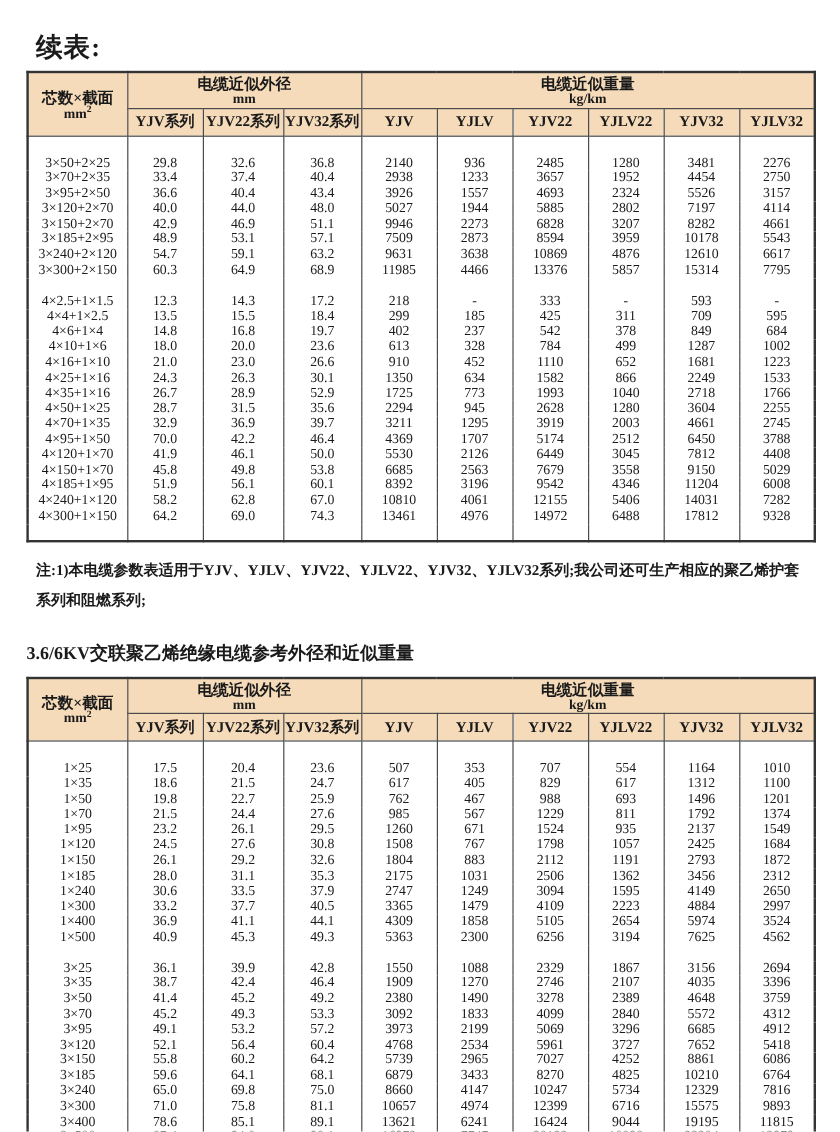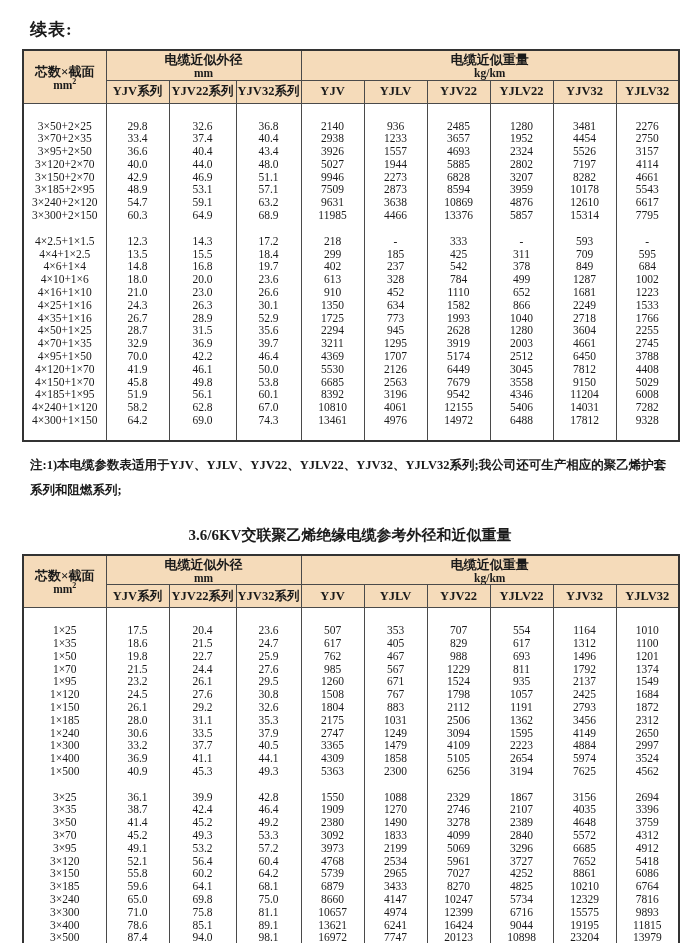--- a/index.html
+++ b/index.html
@@ -13,23 +13,23 @@
     width: 700px; height: 943px;
     background: #ffffff;
     font-family: "Liberation Serif", "DejaVu Serif", serif;
     color: #1a1a1a;
     overflow: hidden;
   }
   .page { padding: 12px 22px 0 22px; }
 
   .continued-label {
     font-weight: bold;
-    font-size: 17px;
+    font-size: 22px;
     line-height: 20px;
-    margin: 8px 0 9px 8px;
+    margin: 18px 0 9px 8px;
     letter-spacing: 1px;
   }
 
   table.spec-table {
     border-collapse: collapse;
     table-layout: fixed;
     width: 656px;
     border: 2px solid var(--border-strong);
   }
   table.spec-table th,
@@ -66,21 +66,20 @@
 
   .notes {
     margin: 11px 6px 0 8px;
     font-weight: bold;
     font-size: 12.5px;
     line-height: 25px;
   }
   .note-line.indent { padding-left: 26px; }
 
   .table-title {
-    text-align: center;
     font-weight: bold;
     font-size: 15px;
     line-height: 18px;
     margin: 23px 0 10px 0;
   }
 </style>
 </head>
 <body>
 
 <div class="page">

